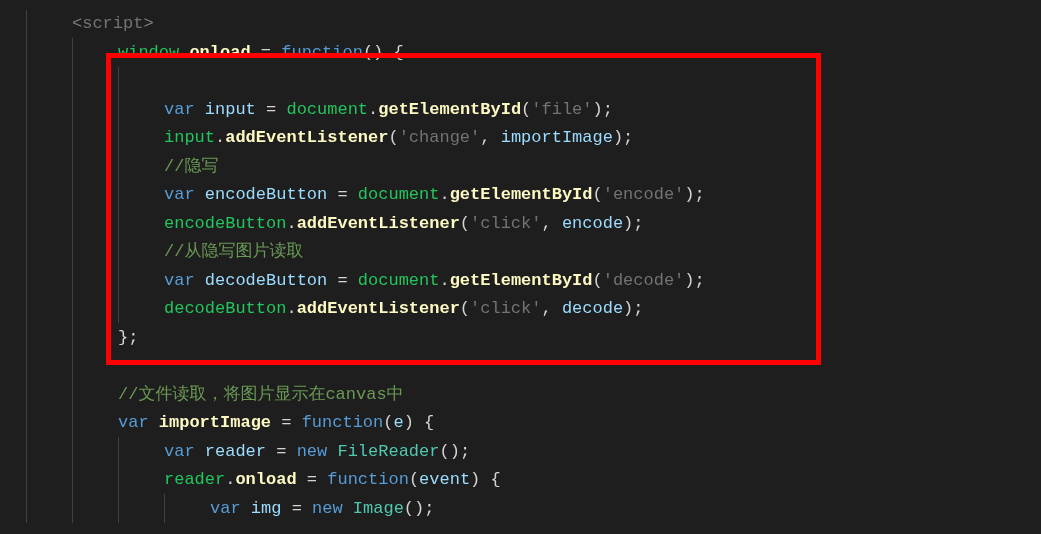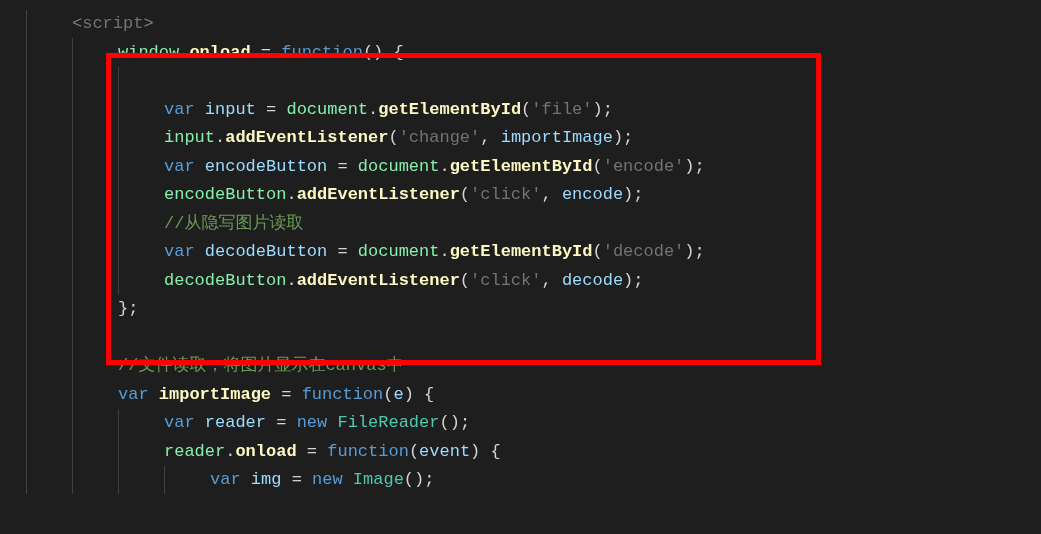--- a/index.html
+++ b/index.html
@@ -3,21 +3,21 @@
 <meta charset="utf-8">
 <style>
   html,body{margin:0;padding:0;background:#1e1e1e;font-family:Consolas,"Courier New",monospace;font-size:17px;line-height:28px;color:#d4d4d4;width:1041px;height:534px;overflow:hidden;}
   .editor{position:relative;padding-top:10px;}
   .line{white-space:pre;display:flex;align-items:center;height:28.5px;padding-left:26px;}
   .guide{display:inline-block;width:1px;height:28.5px;background:#404040;margin-right:3px;vertical-align:middle;}
   .indent{display:inline-block;width:46px;}
   .tok{display:inline;}
   .t-tag{color:#737373;}
   .t-angle{color:#808080;}
-  .t-obj{color:#86efac;}
+  .t-obj{color:#22c55e;}
   .t-punc{color:#d4d4d4;}
   .t-kw{color:#569cd6;}
   .t-fn{color:#fef9c3;font-weight:bold;}
   .t-str{color:#737373;}
   .t-com{color:#6a9955;}
   .t-cls{color:#4ec9b0;}
   .t-var{color:#9cdcfe;}
   .highlight-box{
     position:absolute;
     left:106px;
@@ -33,20 +33,21 @@
 </head>
 <body>
 
 <div class="editor">
   <div class="code-area" id="code-area">
       <div class="line"><span class="indent"><span class="guide"></span></span><span class="tok t-angle">&lt;</span><span class="tok t-tag">script</span><span class="tok t-angle">&gt;</span></div>
       <div class="line"><span class="indent"><span class="guide"></span></span><span class="indent"><span class="guide"></span></span><span class="tok t-obj">window</span><span class="tok t-punc">.</span><span class="tok t-fn">onload</span><span class="tok t-punc"> </span><span class="tok t-punc">=</span><span class="tok t-punc"> </span><span class="tok t-kw">function</span><span class="tok t-punc">() {</span></div>
       <div class="line"><span class="indent"><span class="guide"></span></span><span class="indent"><span class="guide"></span></span><span class="indent"><span class="guide"></span></span></div>
       <div class="line"><span class="indent"><span class="guide"></span></span><span class="indent"><span class="guide"></span></span><span class="indent"><span class="guide"></span></span><span class="tok t-kw">var</span><span class="tok t-punc"> </span><span class="tok t-var">input</span><span class="tok t-punc"> </span><span class="tok t-punc">=</span><span class="tok t-punc"> </span><span class="tok t-obj">document</span><span class="tok t-punc">.</span><span class="tok t-fn">getElementById</span><span class="tok t-punc">(</span><span class="tok t-str">'file'</span><span class="tok t-punc">);</span></div>
       <div class="line"><span class="indent"><span class="guide"></span></span><span class="indent"><span class="guide"></span></span><span class="indent"><span class="guide"></span></span><span class="tok t-obj">input</span><span class="tok t-punc">.</span><span class="tok t-fn">addEventListener</span><span class="tok t-punc">(</span><span class="tok t-str">'change'</span><span class="tok t-punc">, </span><span class="tok t-var">importImage</span><span class="tok t-punc">);</span></div>
+      <div class="line"><span class="indent"><span class="guide"></span></span><span class="indent"><span class="guide"></span></span><span class="indent"><span class="guide"></span></span><span class="tok t-com">//隐写</span></div>
       <div class="line"><span class="indent"><span class="guide"></span></span><span class="indent"><span class="guide"></span></span><span class="indent"><span class="guide"></span></span><span class="tok t-kw">var</span><span class="tok t-punc"> </span><span class="tok t-var">encodeButton</span><span class="tok t-punc"> </span><span class="tok t-punc">=</span><span class="tok t-punc"> </span><span class="tok t-obj">document</span><span class="tok t-punc">.</span><span class="tok t-fn">getElementById</span><span class="tok t-punc">(</span><span class="tok t-str">'encode'</span><span class="tok t-punc">);</span></div>
       <div class="line"><span class="indent"><span class="guide"></span></span><span class="indent"><span class="guide"></span></span><span class="indent"><span class="guide"></span></span><span class="tok t-obj">encodeButton</span><span class="tok t-punc">.</span><span class="tok t-fn">addEventListener</span><span class="tok t-punc">(</span><span class="tok t-str">'click'</span><span class="tok t-punc">, </span><span class="tok t-var">encode</span><span class="tok t-punc">);</span></div>
       <div class="line"><span class="indent"><span class="guide"></span></span><span class="indent"><span class="guide"></span></span><span class="indent"><span class="guide"></span></span><span class="tok t-com">//从隐写图片读取</span></div>
       <div class="line"><span class="indent"><span class="guide"></span></span><span class="indent"><span class="guide"></span></span><span class="indent"><span class="guide"></span></span><span class="tok t-kw">var</span><span class="tok t-punc"> </span><span class="tok t-var">decodeButton</span><span class="tok t-punc"> </span><span class="tok t-punc">=</span><span class="tok t-punc"> </span><span class="tok t-obj">document</span><span class="tok t-punc">.</span><span class="tok t-fn">getElementById</span><span class="tok t-punc">(</span><span class="tok t-str">'decode'</span><span class="tok t-punc">);</span></div>
       <div class="line"><span class="indent"><span class="guide"></span></span><span class="indent"><span class="guide"></span></span><span class="indent"><span class="guide"></span></span><span class="tok t-obj">decodeButton</span><span class="tok t-punc">.</span><span class="tok t-fn">addEventListener</span><span class="tok t-punc">(</span><span class="tok t-str">'click'</span><span class="tok t-punc">, </span><span class="tok t-var">decode</span><span class="tok t-punc">);</span></div>
       <div class="line"><span class="indent"><span class="guide"></span></span><span class="indent"><span class="guide"></span></span><span class="tok t-punc">};</span></div>
       <div class="line"><span class="indent"><span class="guide"></span></span><span class="indent"><span class="guide"></span></span></div>
       <div class="line"><span class="indent"><span class="guide"></span></span><span class="indent"><span class="guide"></span></span><span class="tok t-com">//文件读取，将图片显示在canvas中</span></div>
       <div class="line"><span class="indent"><span class="guide"></span></span><span class="indent"><span class="guide"></span></span><span class="tok t-kw">var</span><span class="tok t-punc"> </span><span class="tok t-fn">importImage</span><span class="tok t-punc"> </span><span class="tok t-punc">=</span><span class="tok t-punc"> </span><span class="tok t-kw">function</span><span class="tok t-punc">(</span><span class="tok t-var">e</span><span class="tok t-punc">) {</span></div>
       <div class="line"><span class="indent"><span class="guide"></span></span><span class="indent"><span class="guide"></span></span><span class="indent"><span class="guide"></span></span><span class="tok t-kw">var</span><span class="tok t-punc"> </span><span class="tok t-var">reader</span><span class="tok t-punc"> </span><span class="tok t-punc">=</span><span class="tok t-punc"> </span><span class="tok t-kw">new</span><span class="tok t-punc"> </span><span class="tok t-cls">FileReader</span><span class="tok t-punc">();</span></div>

